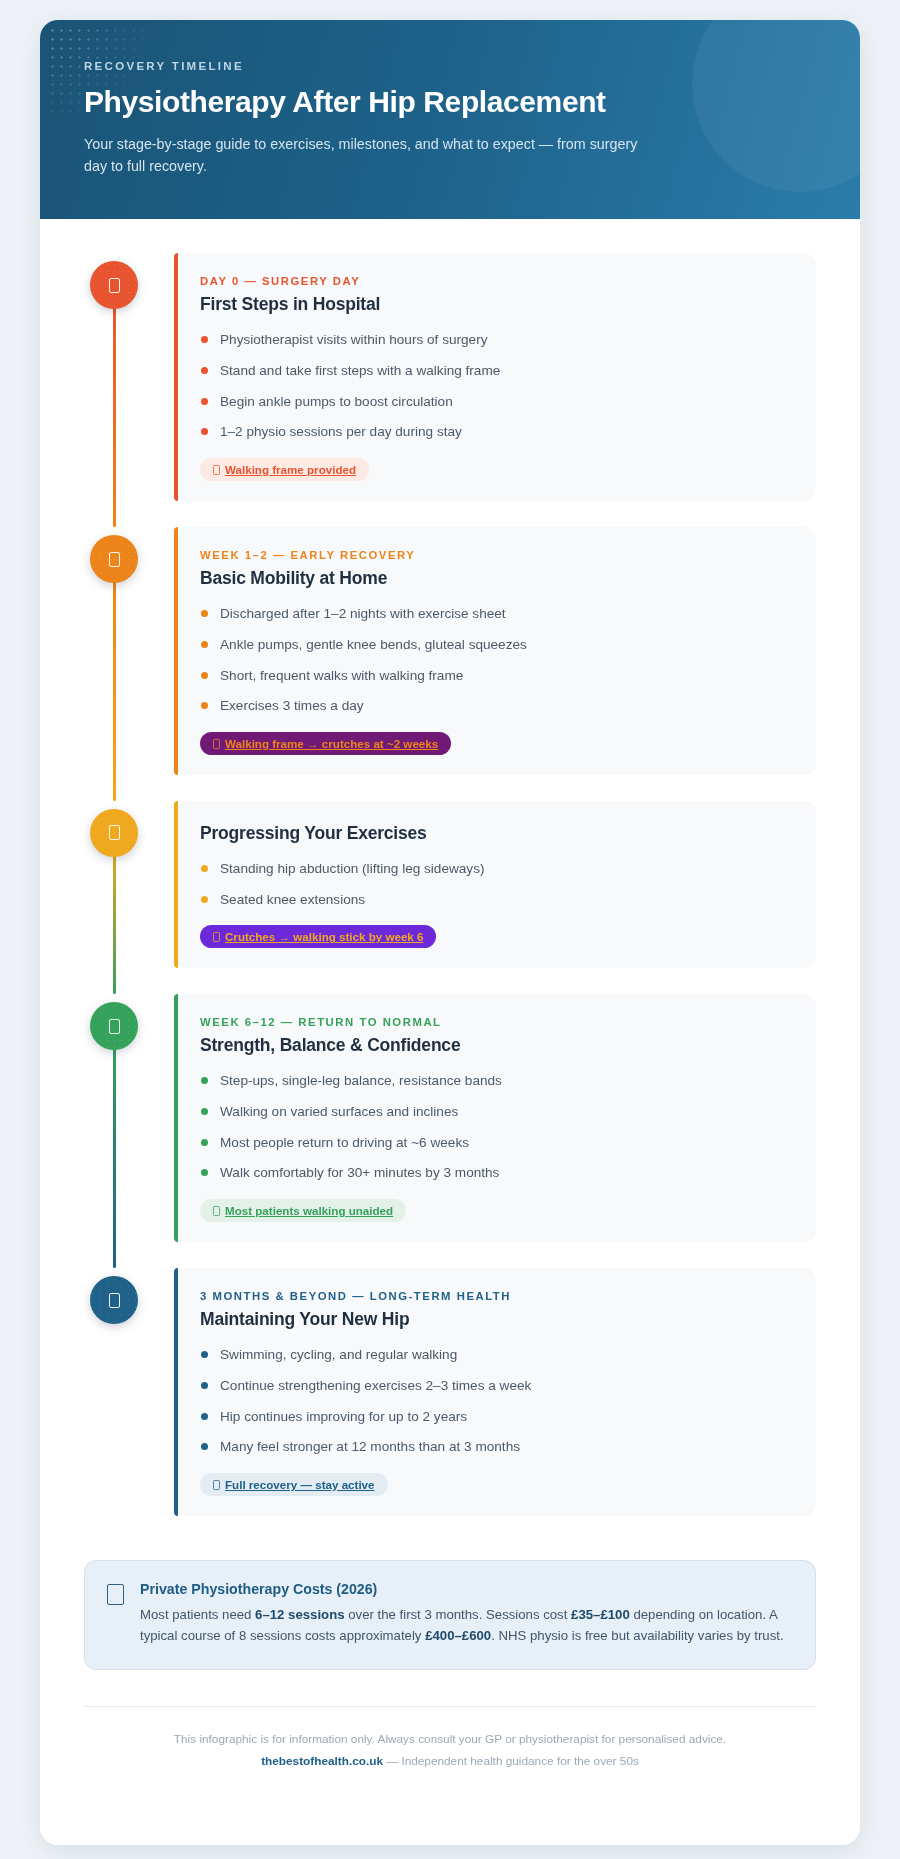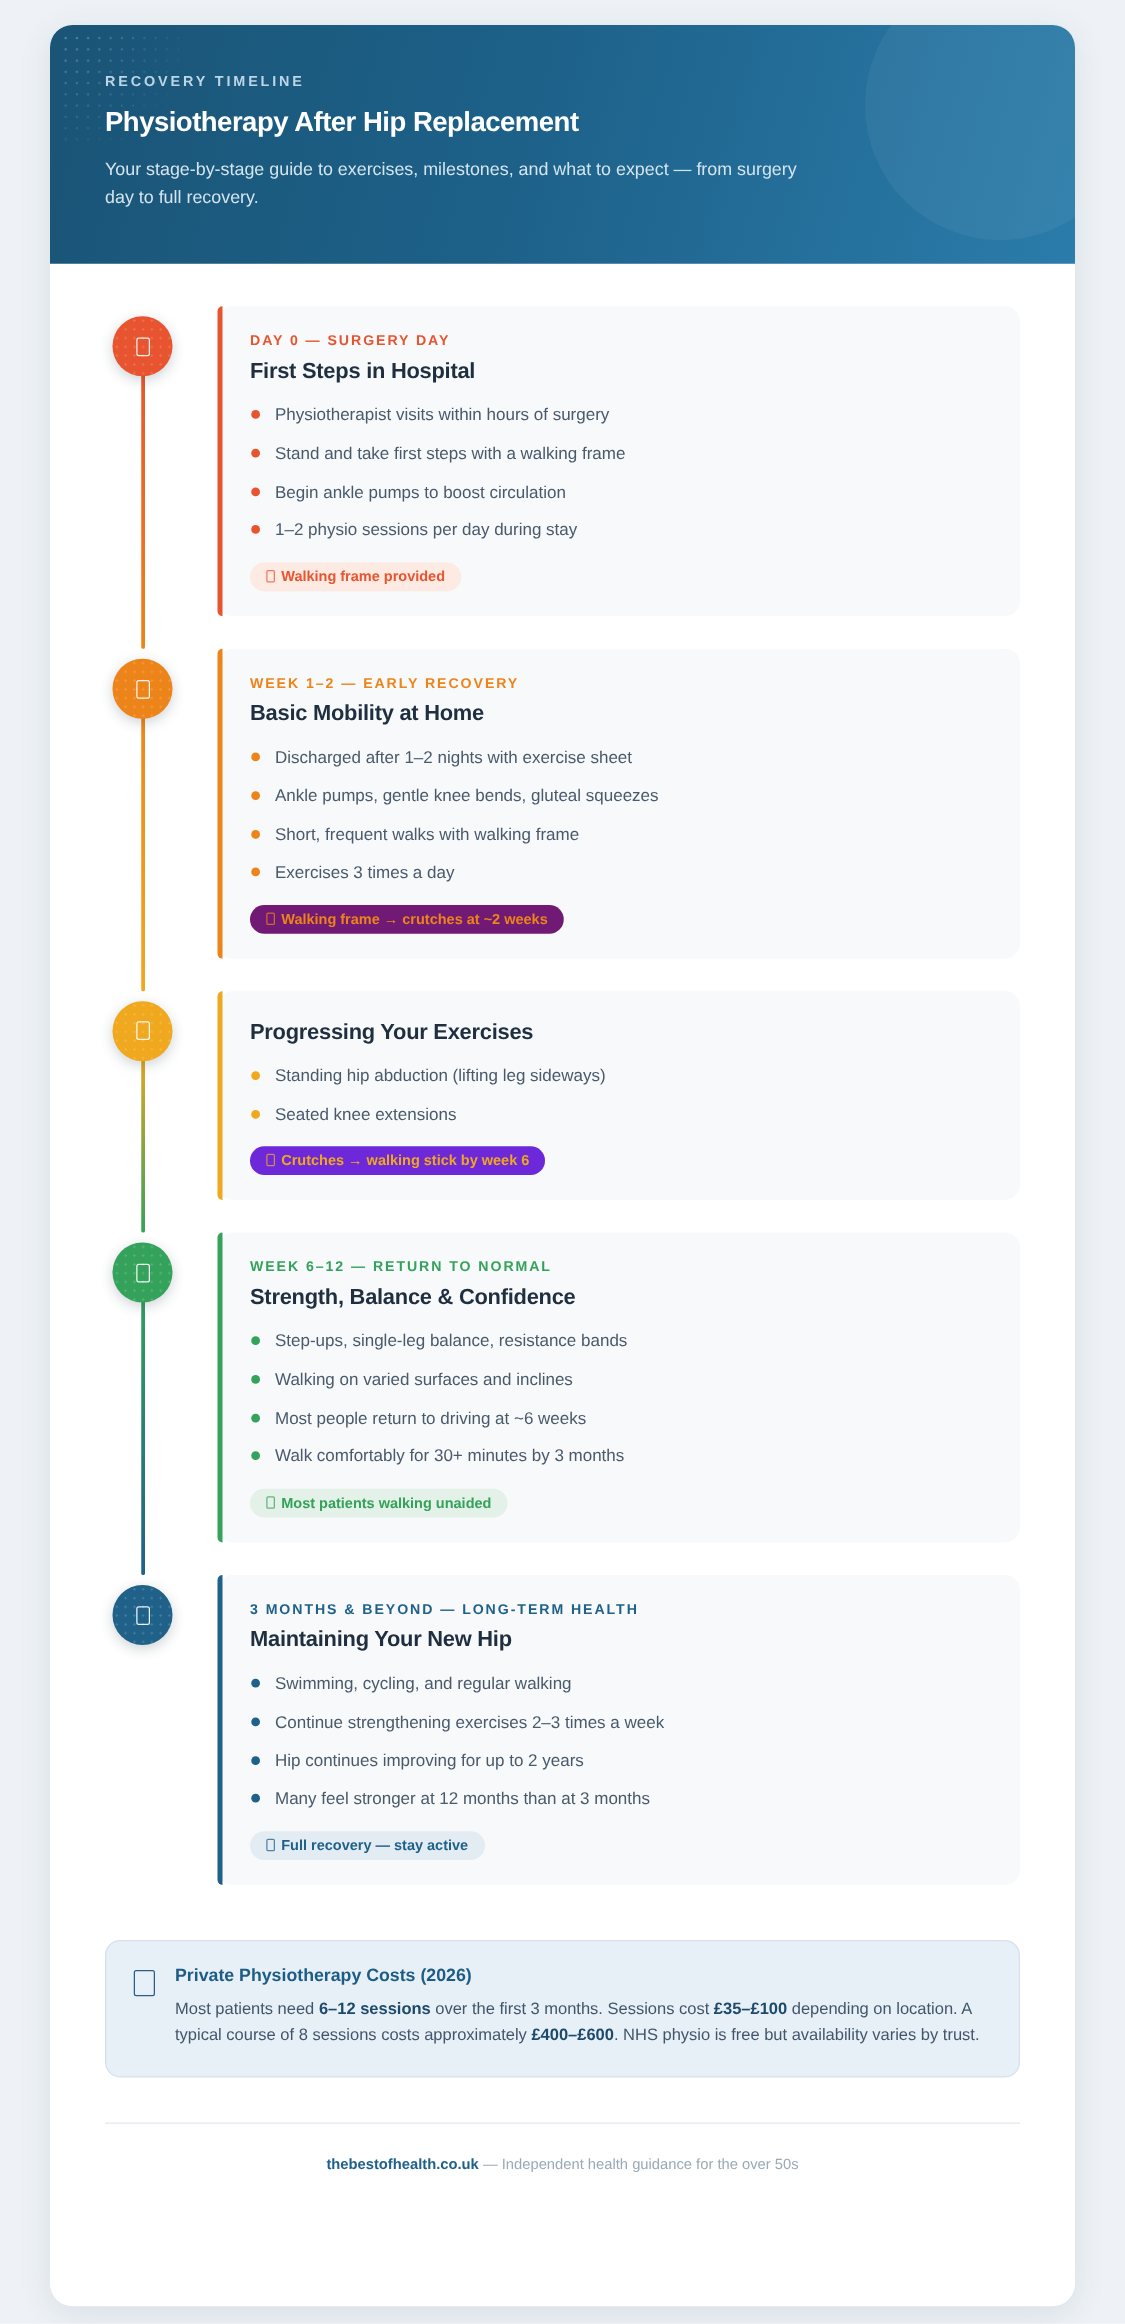--- a/index.html
+++ b/index.html
@@ -40,21 +40,21 @@
     -webkit-mask-image:radial-gradient(circle at 0% 0%, #000 0%, transparent 78%);
             mask-image:radial-gradient(circle at 0% 0%, #000 0%, transparent 78%);
   }
   .eyebrow {
     position:relative;
     font-size:11.5px; font-weight:bold; letter-spacing:2.3px;
     color:#bcd6e6; margin-bottom:13px;
   }
   .hero-title {
     position:relative;
-    font-size:22px; font-weight:bold; color:#ffffff;
+    font-size:30px; font-weight:bold; color:#ffffff;
     letter-spacing:-.4px; margin-bottom:14px;
   }
   .hero-sub {
     position:relative;
     font-size:14.3px; line-height:1.55; color:#d4e5ef; max-width:556px;
   }
 
   
   .timeline { padding:34px 44px 0 44px; position:relative; }
   .stage { position:relative; display:flex; padding-bottom:26px; }
@@ -116,21 +116,21 @@
   }
   ul.points li:last-child { margin-bottom:0; }
   ul.points li .dot {
     position:absolute; left:1px; top:6px;
     width:7px; height:7px; border-radius:50%;
   }
 
   .badge {
     display:inline-block; margin-top:16px;
     padding:5px 13px; border-radius:20px;
-    font-size:11.6px; font-weight:bold;
+    font-size:11.6px; font-weight:bold;text-decoration:underline;
   }
   .badge .bglyph{
     display:inline-block; width:7px; height:10px;
     border:1.1px solid currentColor; border-radius:1.5px;
     margin-right:5px; vertical-align:-1px; opacity:.75;
   }
 
   
   .costbox {
     margin:44px 44px 0 44px;
@@ -341,17 +341,18 @@
         <div class="cost-title">Private Physiotherapy Costs (2026)</div>
         <div class="cost-body">
           <span>Most patients need </span><b>6–12 sessions</b><span> over the first 3 months. Sessions cost </span><b>£35–£100</b><span> depending on location. A typical course of 8 sessions costs approximately </span><b>£400–£600</b><span>. NHS physio is free but availability varies by trust.</span>
         </div>
       </div>
     </div>
 
     <div class="divider"></div>
 
     <div class="footer">
+      <p>This infographic is for information only. Always consult your GP or physiotherapist for personalised advice.</p>
       <p><span class="site">thebestofhealth.co.uk</span><span> — Independent health guidance for the over 50s</span></p>
     </div>
 
   </div>
 </div>
 
 </body></html>

